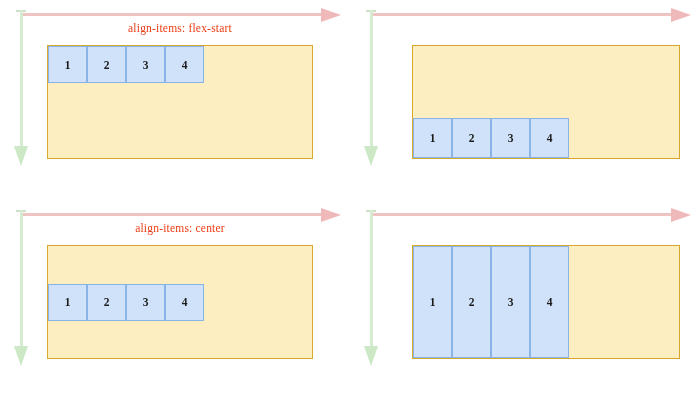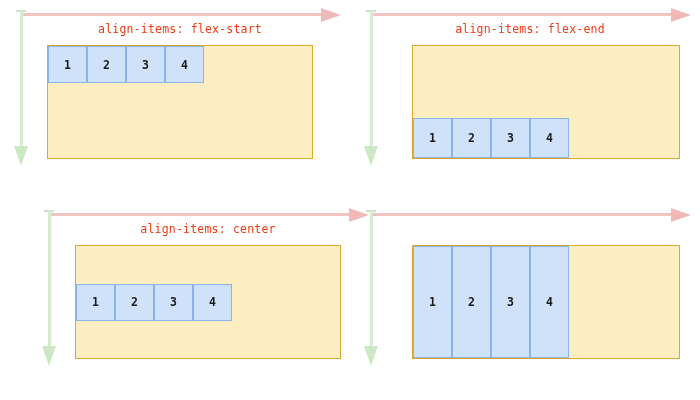--- a/index.html
+++ b/index.html
@@ -12,31 +12,32 @@
     height: 400px;
     font-family: "DejaVu Sans Mono", "Liberation Mono", monospace;
     overflow: hidden;
     position: relative;
   }
 
   .grid {
     position: relative;
     width: 700px;
     height: 400px;
+    font-family: Liberation Serif, serif;
   }
 
   
   .quad {
     position: absolute;
     width: 350px;
     height: 200px;
   }
   .quad.q1 { left: 0px;   top: 0px;   }
   .quad.q2 { left: 350px; top: 0px;   }
-  .quad.q3 { left: 0px;   top: 200px; margin-left: 28px; }
+  .quad.q3 { left: 0px;   top: 200px; }
   .quad.q4 { left: 350px; top: 200px; }
 
   
   .axis-main {
     position: absolute;
     left: 21px;
     top: 8px;
     width: 320px;
     height: 14px;
   }
@@ -185,21 +186,20 @@
       <div class="line"></div>
       <div class="head"></div>
     </div>
 
     <div class="axis-cross">
       <div class="cap"></div>
       <div class="line"></div>
       <div class="head"></div>
     </div>
 
-    <div class="caption">align-items: flex-end</div>
 
     <div class="container align-flex-end">
       <div class="item">1</div>
       <div class="item">2</div>
       <div class="item">3</div>
       <div class="item">4</div>
     </div>
   </div>
 
   <div class="quad q3">

